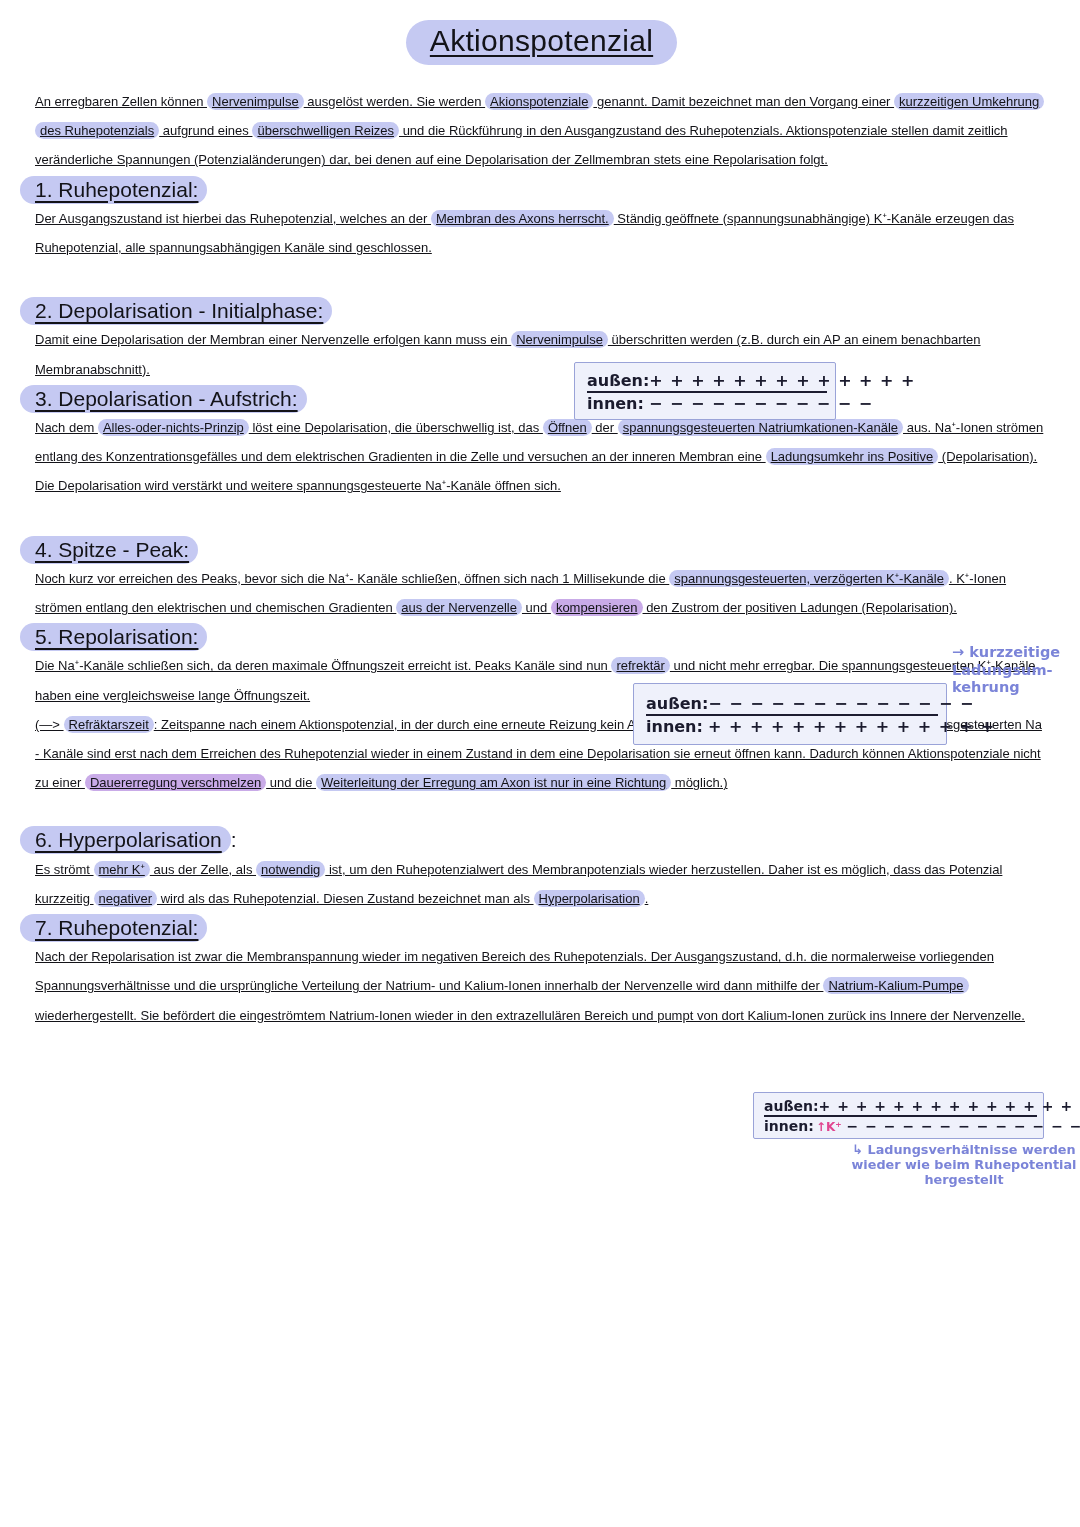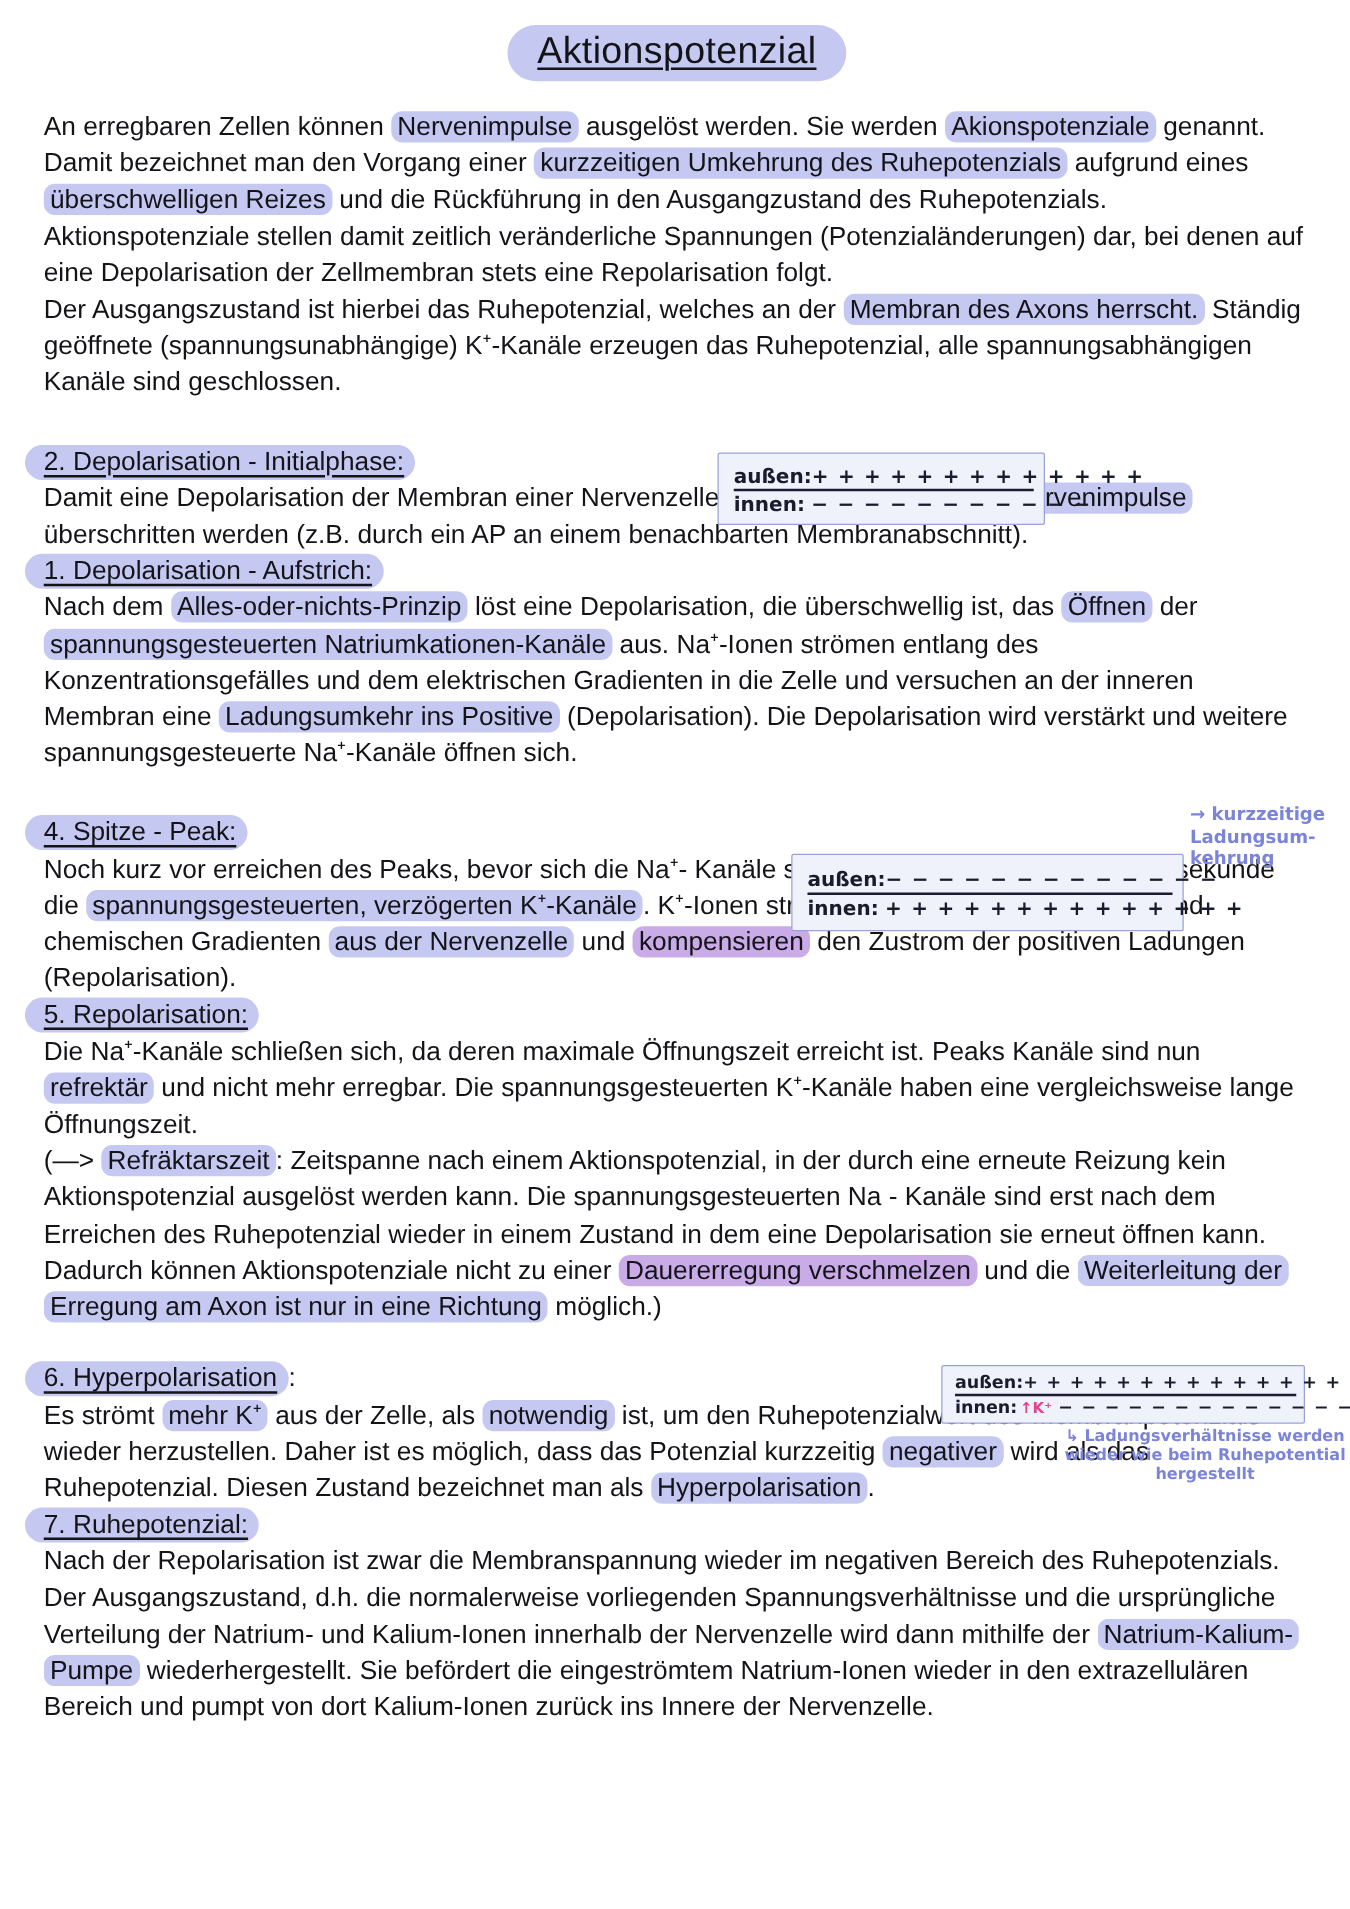--- a/index.html
+++ b/index.html
@@ -8,21 +8,21 @@
     font-family:"Liberation Sans",sans-serif;color:#131318;overflow:hidden;
     margin:0 auto;
   }
   .content{position:absolute;left:35px;top:20px;width:1013px;}
   .title-row{text-align:center;margin:0 0 22px 0;}
   .title-pill{
     display:inline-block;background:var(--lav,#c5c9f2);border-radius:26px;
     padding:4px 24px 7px 24px;font-size:30px;letter-spacing:.3px;
     text-decoration:underline;text-decoration-thickness:2px;text-underline-offset:4px;
   }
-  .para{margin:0;font-size:21px;line-height:29.2px;}
+  .para{margin:0;font-size:13px;line-height:29.2px;text-decoration:underline;}
   .heading{font-size:21px;line-height:29.2px;margin:0;}
   .hpill{
     background:var(--lav,#c5c9f2);border-radius:14px;
     padding:2px 9px 3px 15px;margin-left:-15px;
     text-decoration:underline;text-decoration-thickness:1.8px;text-underline-offset:4px;
     -webkit-box-decoration-break:clone;box-decoration-break:clone;
   }
   .hl{background:var(--lav,#c5c9f2);border-radius:9px;padding:1px 5px;
       -webkit-box-decoration-break:clone;box-decoration-break:clone;}
   .hp{background:var(--pur,#c9abe8);border-radius:9px;padding:1px 5px;
@@ -57,24 +57,25 @@
 <body>
 
 <div class="page">
 
   <div class="content">
     <div class="title-row">
       <span class="title-pill">Aktionspotenzial</span>
     </div>
 
   <p class="para"><span>An erregbaren Zellen können </span><span class="hl">Nervenimpulse</span><span> ausgelöst werden. Sie werden </span><span class="hl">Akionspotenziale</span><span> genannt. Damit bezeichnet man den Vorgang einer </span><span class="hl">kurzzeitigen Umkehrung des Ruhepotenzials</span><span> aufgrund eines </span><span class="hl">überschwelligen Reizes</span><span> und die Rückführung in den Ausgangzustand des Ruhepotenzials. Aktionspotenziale stellen damit zeitlich veränderliche Spannungen (Potenzialänderungen) dar, bei denen auf eine Depolarisation der Zellmembran stets eine Repolarisation folgt.</span></p>
+      <div class="heading" style="margin-top: 0px;"><span class="hpill">1. Ruhepotenzial:</span></div>
       <p class="para"><span>Der Ausgangszustand ist hierbei das Ruhepotenzial, welches an der </span><span class="hl">Membran des Axons herrscht.</span><span> Ständig geöffnete (spannungsunabhängige) K⁺-Kanäle erzeugen das Ruhepotenzial, alle spannungsabhängigen Kanäle sind geschlossen.</span></p>
       <div class="heading" style="margin-top: 34px;"><span class="hpill">2. Depolarisation - Initialphase:</span></div>
       <p class="para"><span>Damit eine Depolarisation der Membran einer Nervenzelle erfolgen kann muss ein </span><span class="hl">Nervenimpulse</span><span> überschritten werden (z.B. durch ein AP an einem benachbarten Membranabschnitt).</span></p>
-      <div class="heading" style="margin-top: 0px;"><span class="hpill">1. Depolarisation - Aufstrich:</span></div>
+      <div class="heading" style="margin-top: 0px;"><span class="hpill">3. Depolarisation - Aufstrich:</span></div>
       <p class="para"><span>Nach dem </span><span class="hl">Alles-oder-nichts-Prinzip</span><span> löst eine Depolarisation, die überschwellig ist, das </span><span class="hl">Öffnen</span><span> der </span><span class="hl">spannungsgesteuerten Natriumkationen-Kanäle</span><span> aus. Na⁺-Ionen strömen entlang des Konzentrationsgefälles und dem elektrischen Gradienten in die Zelle und versuchen an der inneren Membran eine </span><span class="hl">Ladungsumkehr ins Positive</span><span> (Depolarisation). Die Depolarisation wird verstärkt und weitere spannungsgesteuerte Na⁺-Kanäle öffnen sich.</span></p>
       <div class="heading" style="margin-top: 34px;"><span class="hpill">4. Spitze - Peak:</span></div>
       <p class="para"><span>Noch kurz vor erreichen des Peaks, bevor sich die Na⁺- Kanäle schließen, öffnen sich nach 1 Millisekunde die </span><span class="hl">spannungsgesteuerten, verzögerten K⁺-Kanäle</span><span>. K⁺-Ionen strömen entlang den elektrischen und chemischen Gradienten </span><span class="hl">aus der Nervenzelle</span><span> und </span><span class="hp">kompensieren</span><span> den Zustrom der positiven Ladungen (Repolarisation).</span></p>
       <div class="heading" style="margin-top: 0px;"><span class="hpill">5. Repolarisation:</span></div>
       <p class="para"><span>Die Na⁺-Kanäle schließen sich, da deren maximale Öffnungszeit erreicht ist. Peaks Kanäle sind nun </span><span class="hl">refrektär</span><span> und nicht mehr erregbar. Die spannungsgesteuerten K⁺-Kanäle haben eine vergleichsweise lange Öffnungszeit.</span></p>
       <p class="para"><span>(—&gt; </span><span class="hl">Refräktarszeit</span><span>: Zeitspanne nach einem Aktionspotenzial, in der durch eine erneute Reizung kein Aktionspotenzial ausgelöst werden kann. Die spannungsgesteuerten Na - Kanäle sind erst nach dem Erreichen des Ruhepotenzial wieder in einem Zustand in dem eine Depolarisation sie erneut öffnen kann. Dadurch können Aktionspotenziale nicht zu einer </span><span class="hp">Dauererregung verschmelzen</span><span> und die </span><span class="hl">Weiterleitung der Erregung am Axon ist nur in eine Richtung</span><span> möglich.)</span></p>
       <div class="heading" style="margin-top: 28px;"><span class="hpill">6. Hyperpolarisation</span><span>:</span></div>
       <p class="para"><span>Es strömt </span><span class="hl">mehr K⁺</span><span> aus der Zelle, als </span><span class="hl">notwendig</span><span> ist, um den Ruhepotenzialwert des Membranpotenzials wieder herzustellen. Daher ist es möglich, dass das Potenzial kurzzeitig </span><span class="hl">negativer</span><span> wird als das Ruhepotenzial. Diesen Zustand bezeichnet man als </span><span class="hl">Hyperpolarisation</span><span>.</span></p>
       <div class="heading" style="margin-top: 0px;"><span class="hpill">7. Ruhepotenzial:</span></div>
       <p class="para"><span>Nach der Repolarisation ist zwar die Membranspannung wieder im negativen Bereich des Ruhepotenzials. Der Ausgangszustand, d.h. die normalerweise vorliegenden Spannungsverhältnisse und die ursprüngliche Verteilung der Natrium- und Kalium-Ionen innerhalb der Nervenzelle wird dann mithilfe der </span><span class="hl">Natrium-Kalium-Pumpe</span><span> wiederhergestellt. Sie befördert die eingeströmtem Natrium-Ionen wieder in den extrazellulären Bereich und pumpt von dort Kalium-Ionen zurück ins Innere der Nervenzelle.</span></p>

